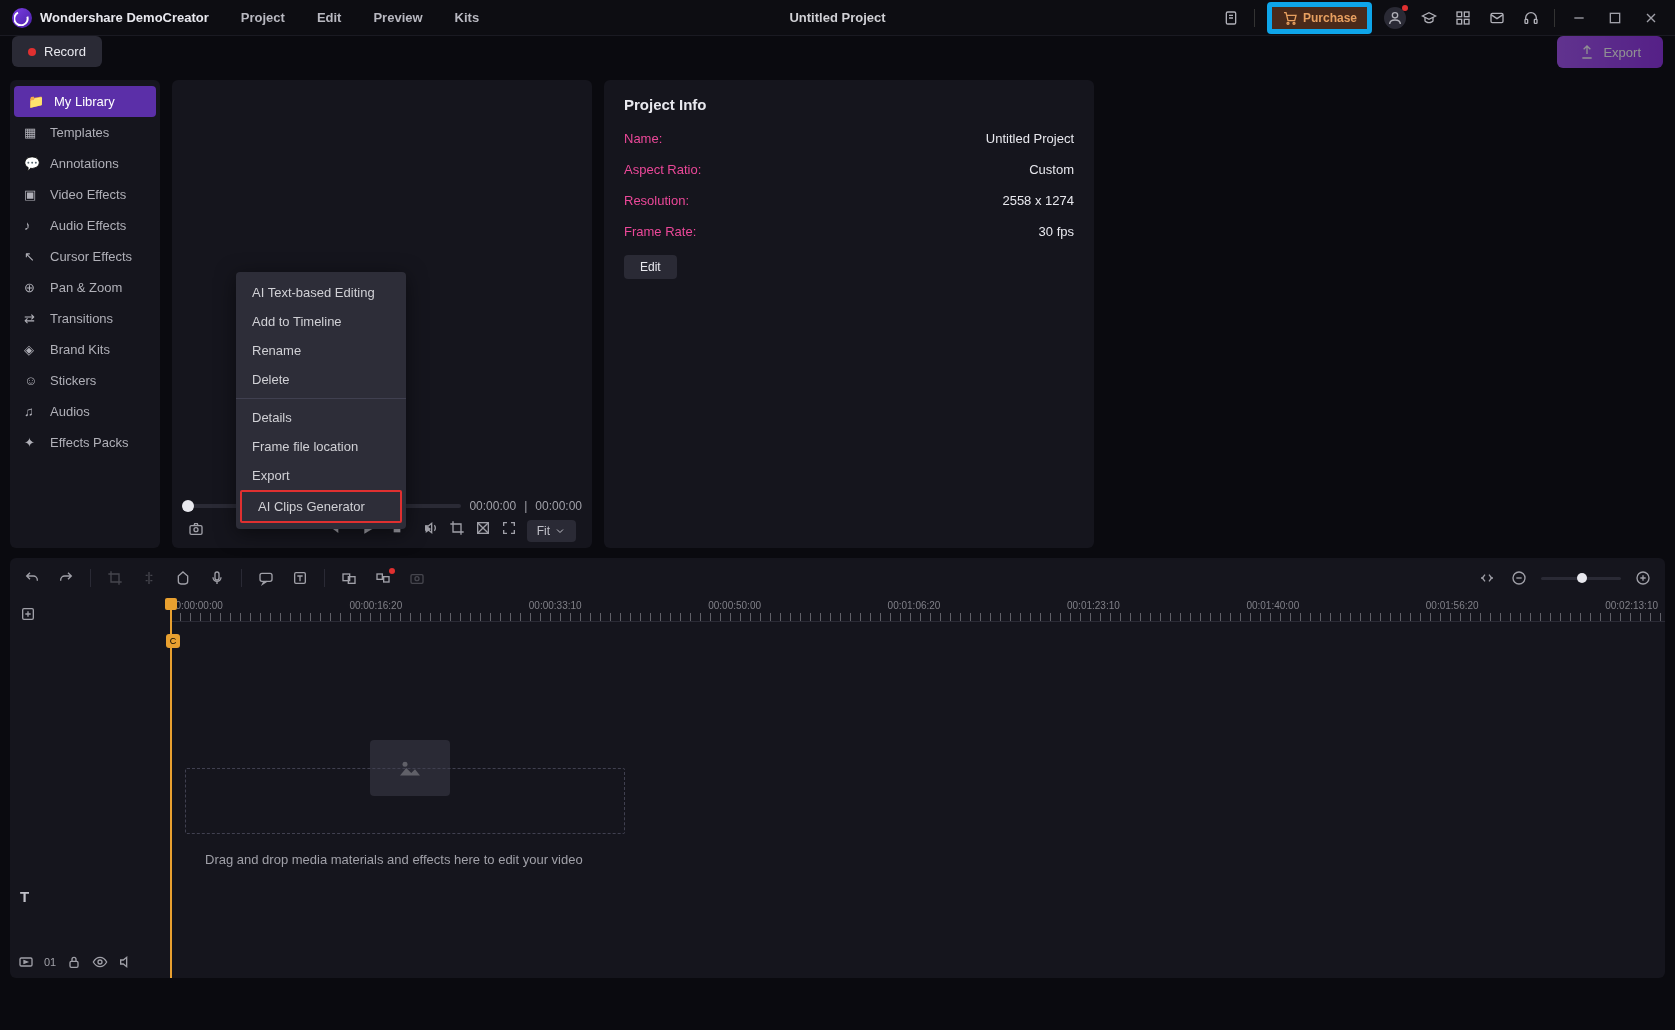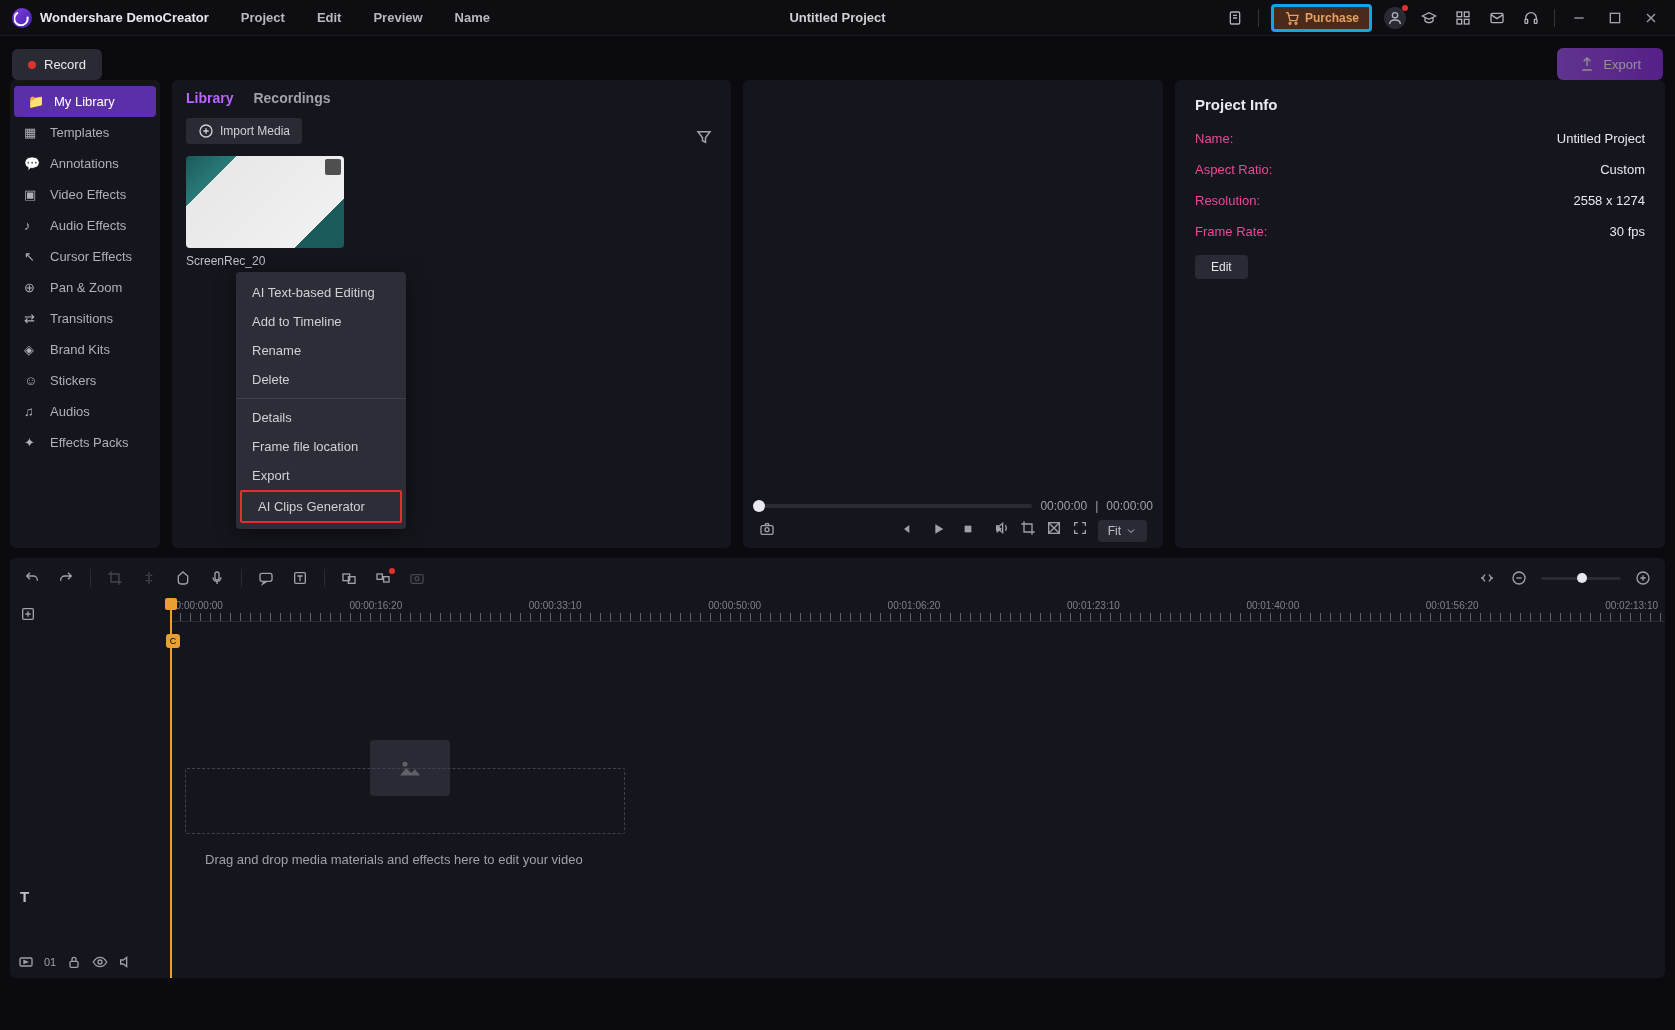--- a/index.html
+++ b/index.html
@@ -6,26 +6,26 @@
 body { background: #0a0a0f; color: #d0d0d5; font-size: 13px; width: 1675px; height: 1030px; overflow: hidden; position: relative; }
 
 
 .titlebar { height: 36px; display: flex; align-items: center; padding: 0 12px; background: #0d0d12; border-bottom: 1px solid #1a1a22; font-weight: bold; }
 .titlebar .logo { width: 20px; height: 20px; border-radius: 50%; background: linear-gradient(135deg,#7b3fe4,#4a1fa8); margin-right: 8px; display:flex;align-items:center;justify-content:center; }
 .titlebar .appname { color: #e8e8ee; font-size: 13px; margin-right: 32px; }
 .titlebar .menu-item { color: #b8b8c0; margin-right: 32px; cursor: pointer; font-size: 13px; }
 .titlebar .project-title { position: absolute; left: 50%; transform: translateX(-50%); color: #d0d0d5; }
 .titlebar .right-controls { margin-left: auto; display: flex; align-items: center; gap: 12px; }
 .titlebar .icon-btn { width: 22px; height: 22px; display: flex; align-items: center; justify-content: center; color: #b0b0b8; cursor: pointer; }
-.titlebar .purchase { background: #4a2a1a; border: 3px solid #0ea5e9; color: #e8a060; padding: 3px 10px; border-radius: 4px; display: flex; align-items: center; gap: 5px; font-size: 12px; cursor: pointer; }
+.titlebar .purchase { background: #4a2a1a; border: 5px solid #0ea5e9; color: #e8a060; padding: 3px 10px; border-radius: 4px; display: flex; align-items: center; gap: 5px; font-size: 12px; cursor: pointer; }
 .titlebar .divider { width: 1px; height: 18px; background: #333; }
 .titlebar .win-btn { width: 24px; height: 24px; display: flex; align-items: center; justify-content: center; color: #a0a0a8; cursor: pointer; }
 
 
-.actionbar { height: 44px; display: flex; align-items: flex-end; padding: 0 12px; }
+.actionbar { height: 44px; display: flex; align-items: flex-start; padding: 0 12px; }
 .record-btn { background: #2a2a35; color: #e8e8ee; padding: 8px 16px; border-radius: 6px; display: flex; align-items: center; gap: 8px; cursor: pointer; font-size: 13px; }
 .record-btn .dot { width: 8px; height: 8px; border-radius: 50%; background: #e03030; }
 .export-btn { margin-left: auto; background: linear-gradient(90deg,#a855f7,#9333ea); color: #fff; opacity:.55; padding: 8px 22px; border-radius: 6px; display: flex; align-items: center; gap: 8px; cursor: pointer; font-size: 13px; }
 
 
 .main-row { display: flex; gap: 12px; padding: 0 10px; height: 468px; }
 
 
 .sidebar { width: 150px; background: #15151d; border-radius: 6px; padding: 6px 0; display: flex; flex-direction: column; }
 .sidebar-item { display: flex; align-items: center; gap: 10px; padding: 8px 14px; color: #b0b0b8; cursor: pointer; font-size: 13px; }
@@ -112,21 +112,21 @@
 <div class="titlebar">
   <div class="logo">
     <svg viewBox="0 0 24 24" fill="none" stroke="#fff" stroke-width="3">
         <path d="M6 4 A10 10 0 1 0 20 10"></path>
       </svg>
   </div>
   <div class="appname">Wondershare DemoCreator</div>
   <div class="menu-item">Project</div>
   <div class="menu-item">Edit</div>
   <div class="menu-item">Preview</div>
-  <div class="menu-item">Name</div>
+  <div class="menu-item">Kits</div>
   <div class="project-title">Untitled Project</div>
   <div class="right-controls">
     <div class="icon-btn">
         <svg viewBox="0 0 24 24" fill="none" stroke="currentColor" stroke-width="2">
           <rect x="5" y="3" width="14" height="18" rx="2"></rect>
           <path d="M9 8h6M9 12h6"></path>
         </svg>
       </div>
     <div class="divider"></div>
     <div class="purchase">
@@ -248,40 +248,20 @@
     <div class="sidebar-item">
         <span class="icon">♫</span>
         <span>Audios</span>
       </div>
     <div class="sidebar-item">
         <span class="icon">✦</span>
         <span>Effects Packs</span>
       </div>
   </div>
 
-  <div class="library-panel">
-    <div class="lib-tabs">
-      <div class="lib-tab active">Library</div>
-      <div class="lib-tab">Recordings</div>
-    </div>
-    <div class="import-media">
-      <svg viewBox="0 0 24 24" fill="none" stroke="currentColor" stroke-width="2">
-          <circle cx="12" cy="12" r="9"></circle>
-          <path d="M12 8v8M8 12h8"></path>
-        </svg>
-      <span>Import Media</span>
-    </div>
-    <div class="filter-icon"><svg class="svg18" viewBox="0 0 24 24" fill="none" stroke="currentColor" stroke-width="2">
-          <path d="M4 5h16l-6 8v6l-4-2v-4z"></path>
-        </svg></div>
-    <div class="media-thumb">
-      <div class="thumb"></div>
-      <div class="name">ScreenRec_20</div>
-    </div>
-  </div>
 
   <div class="preview-panel">
     <div class="preview-canvas"></div>
     <div class="preview-controls">
       <div class="preview-seek">
         <div class="seek-track">
             <div class="seek-thumb"></div>
           </div>
         <div class="preview-time">00:00:00</div>
         <div class="preview-time">|</div>

